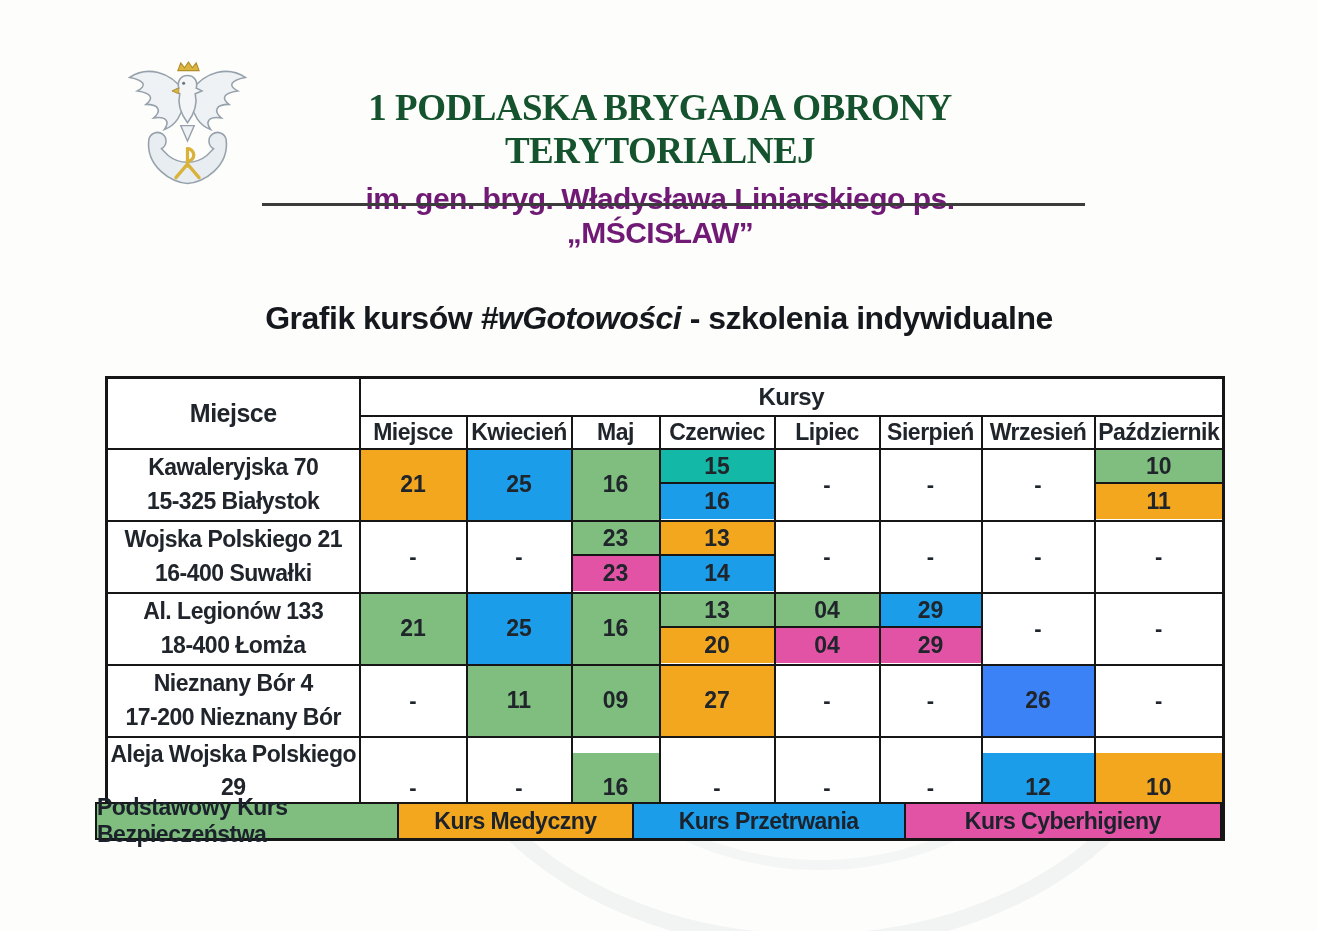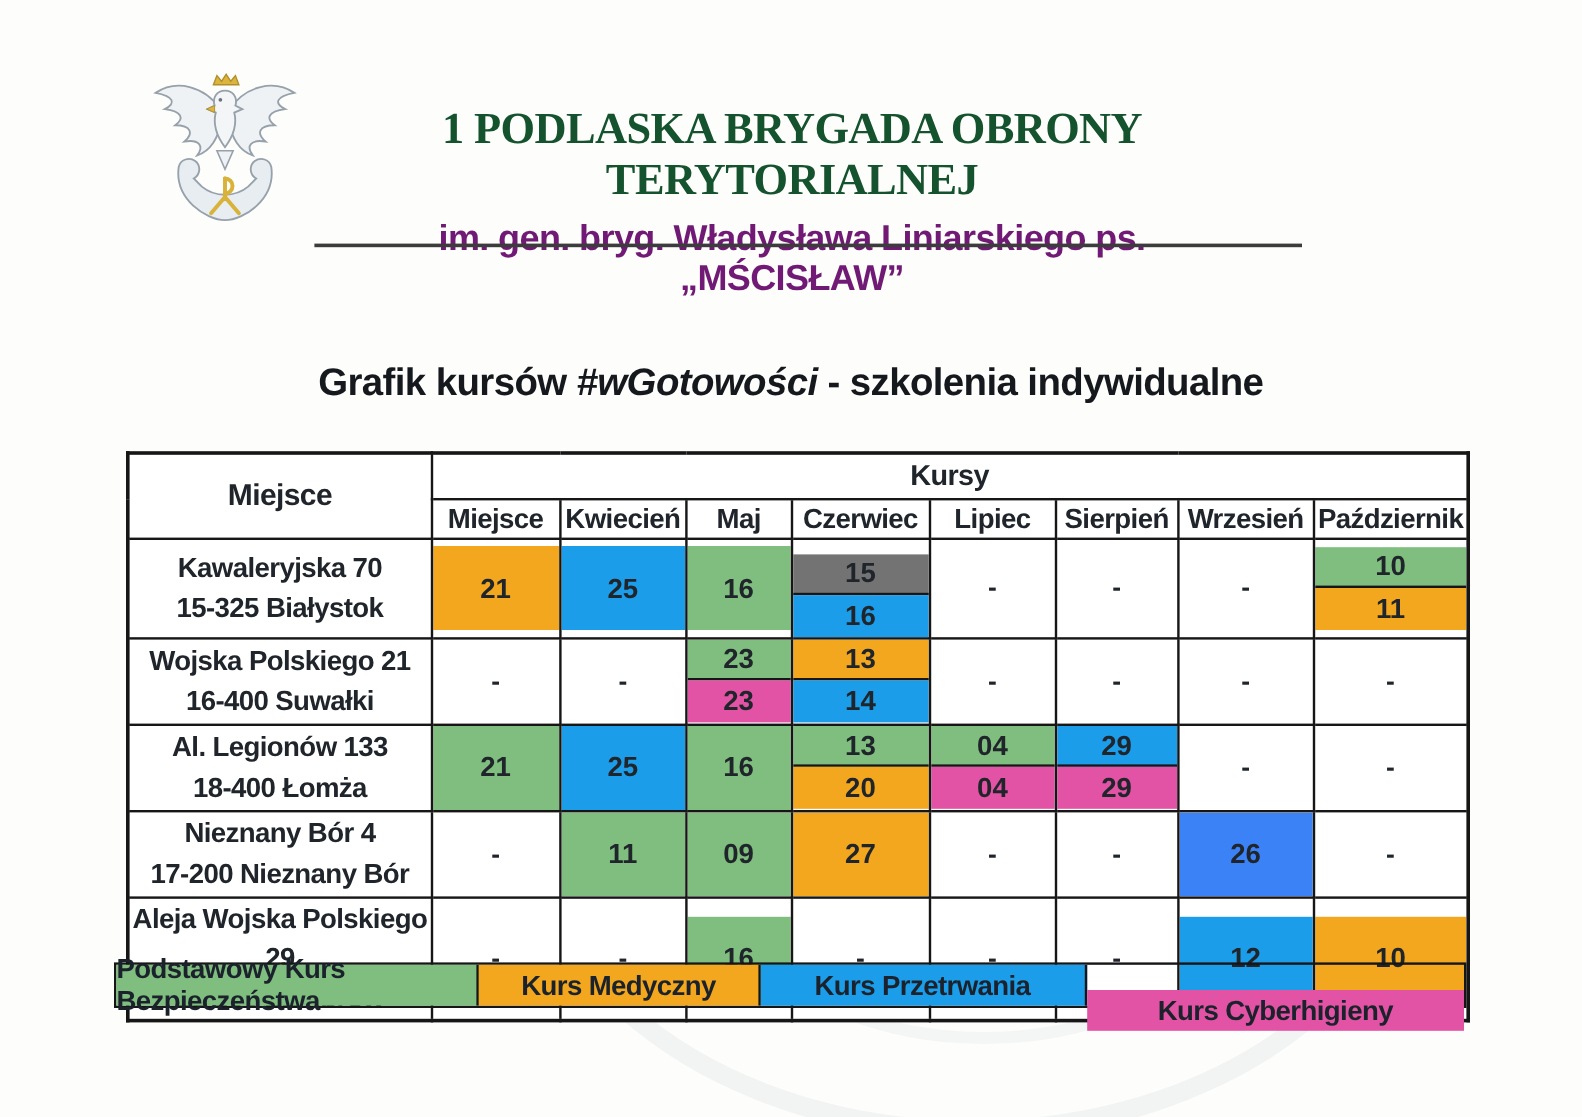--- a/index.html
+++ b/index.html
@@ -79,21 +79,21 @@
   }
   .legend-item {
     display:flex; align-items:center; justify-content:center;
     font-size:23px; font-weight:700; letter-spacing:-0.5px; color:#1b222b;
     border-right:2px solid #161616; height:100%;
   }
   .legend-item:last-child { border-right:none; }
   .legend-item:nth-child(1) { width:26.9%; }
   .legend-item:nth-child(2) { width:20.9%; }
   .legend-item:nth-child(3) { width:24.2%; }
-  .legend-item:nth-child(4) { width:28.0%;margin-top:21px; }
+  .legend-item:nth-child(4) { width:28.0%; }
 </style>
 </head>
 <body>
 
 <div class="page">
 
   <div>
     <div class="wm-ellipse"></div>
     <div class="wm-ellipse2"></div>
     <div class="wm-text">1PBOT</div>
@@ -172,21 +172,21 @@
           <td class="data-cell">
             <div class="cell-fill" style="background: rgb(242, 167, 30);">21</div>
           </td>
           <td class="data-cell">
             <div class="cell-fill" style="background: rgb(28, 157, 233);">25</div>
           </td>
           <td class="data-cell">
             <div class="cell-fill" style="background: rgb(127, 190, 126);">16</div>
           </td>
           <td class="data-cell">
-            <div class="cell-half top" style="background: #737373; margin-top: 12px;">15</div>
+            <div class="cell-half top" style="background: #14b8a6;">15</div>
             <div class="cell-half bottom" style="background: rgb(28, 157, 233);">16</div>
           </td>
           <td class="data-cell">
             <div class="cell-dash">-</div>
           </td>
           <td class="data-cell">
             <div class="cell-dash">-</div>
           </td>
           <td class="data-cell">
             <div class="cell-dash">-</div>

